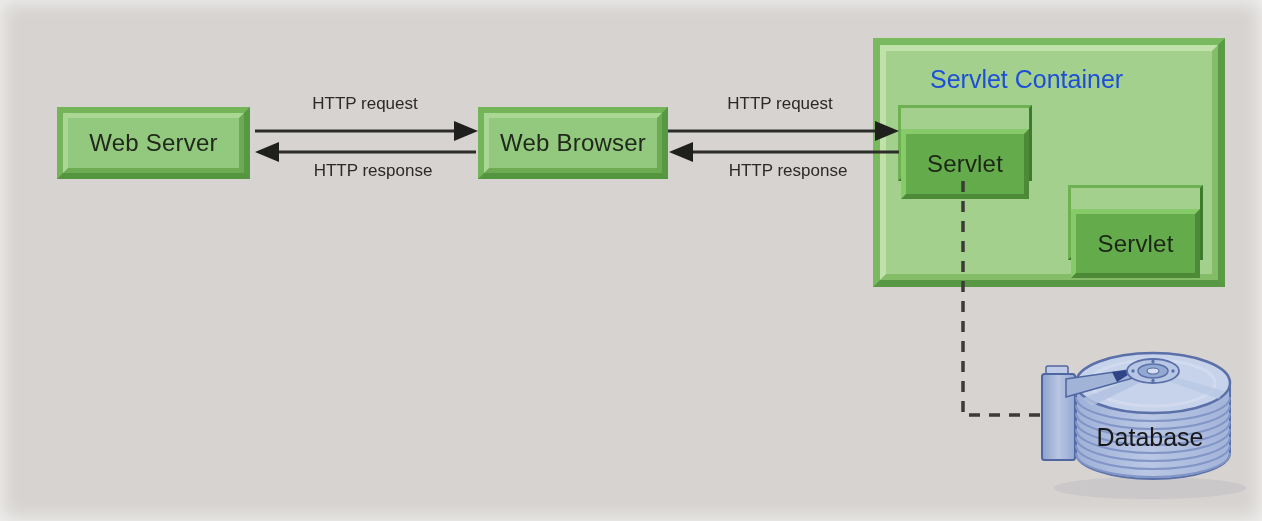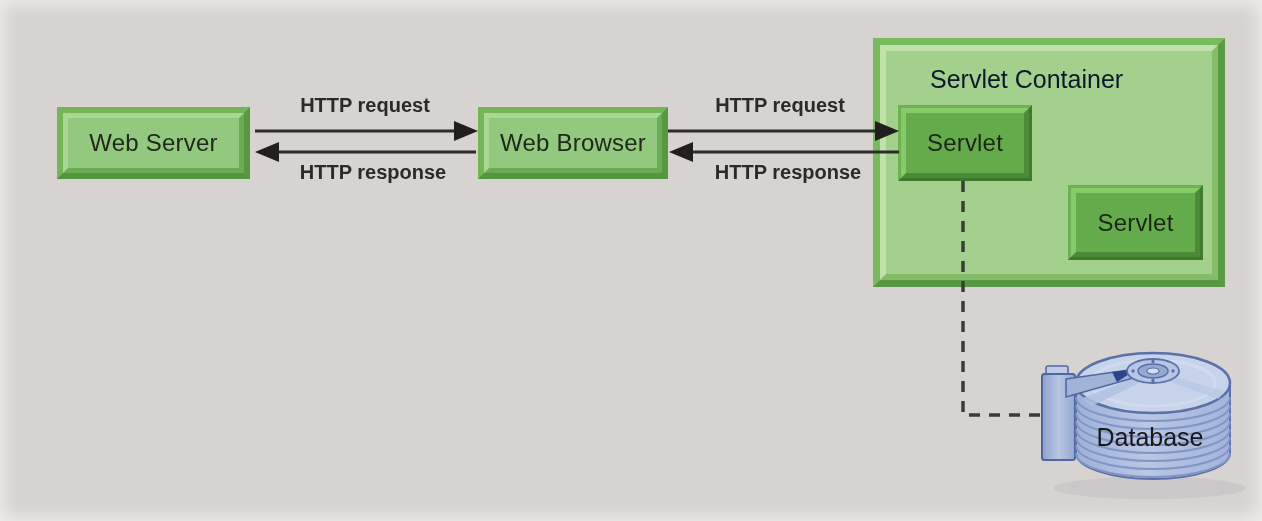--- a/index.html
+++ b/index.html
@@ -36,40 +36,40 @@
     border-color:#7aba5f #5c9b45 #589743 #7aba5f;
   }
   .container-inner{
     width:100%;height:100%;box-sizing:border-box;
     border-style:solid;border-width:6px;
     border-color:#c0e1a9 #84bc67 #84bc67 #c0e1a9;
     background:#a3d18d;position:relative;
   }
   .container-title{
     position:absolute;left:44px;top:14px;
-    font-size:25px;color:#0f172a;white-space:nowrap;text-align:right;
+    font-size:25px;color:#1d4ed8;white-space:nowrap;text-align:right;
   }
   
   .servlet-outer{
     position:absolute;box-sizing:border-box;
     border-style:solid;border-width:3px;
     border-color:#6db150 #3d7b2d #3a782a #6db150;
   }
   .servlet-inner{
     width:100%;height:100%;box-sizing:border-box;
     border-style:solid;border-width:5px;
     border-color:#86ca6a #4c8a37 #4c8a37 #86ca6a;
     background:#64ab4b;
-    display:flex;align-items:center;justify-content:center;
+    display:flex;align-items:center;justify-content:center;margin-top:21px;
   }
   .servlet-inner .node-label{color:#1c2616;}
   
   .edge-label{
     position:absolute;width:220px;text-align:center;
-    font-size:20px;color:#2b2a27;white-space:nowrap;font-weight:bold;
+    font-size:17px;color:#2b2a27;white-space:nowrap;
   }
   .overlay{position:absolute;left:0;top:0;pointer-events:none;}
   .db-text{
     font-family:"Liberation Sans", sans-serif;
     font-size:25px;fill:#181818;
   }
 </style>
 </head>
 <body>
 

